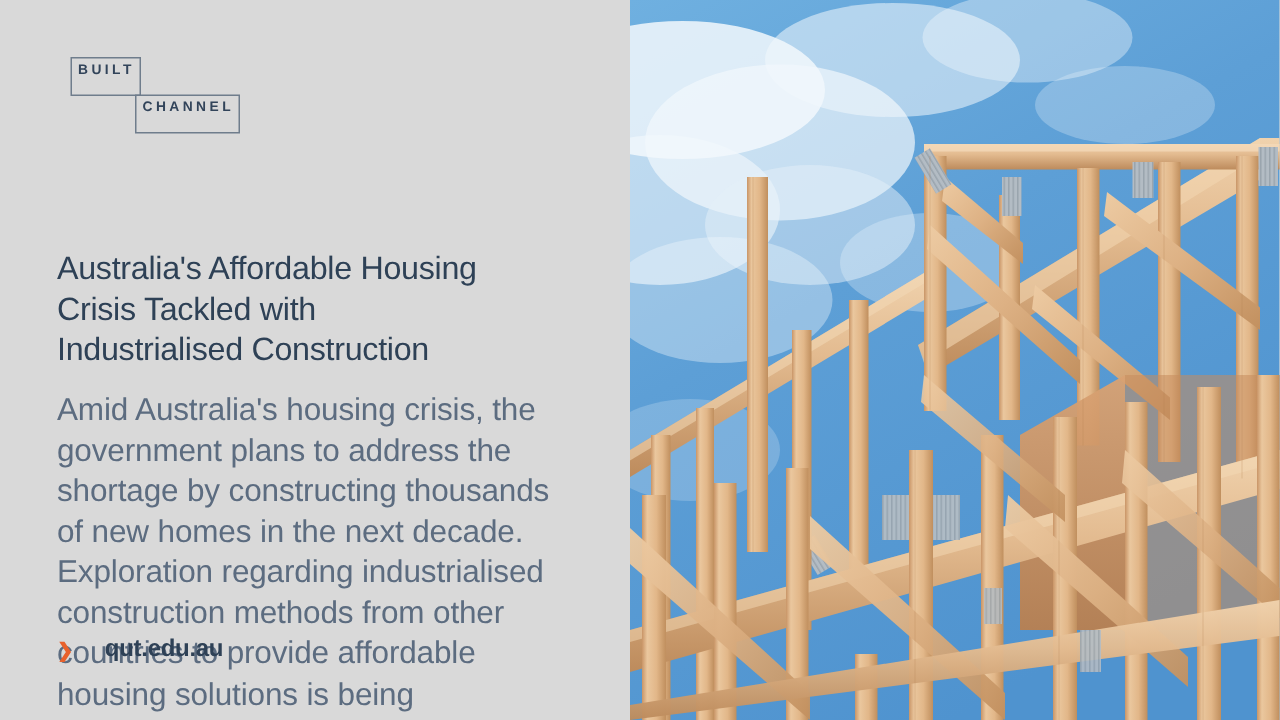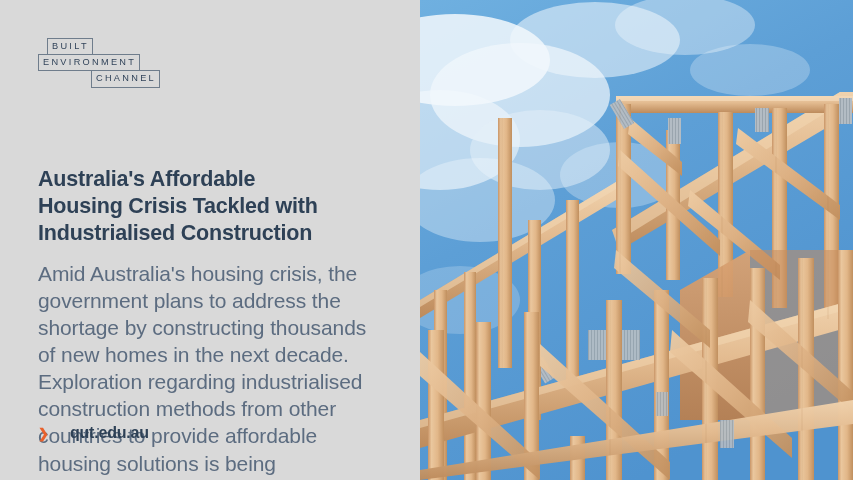--- a/index.html
+++ b/index.html
@@ -30,24 +30,24 @@
     left:38px; top:38px;
     width:122px;
     display:flex;
     flex-direction:column;
     align-items:flex-end;
   }
   .logo-line {
     border:1px solid #6f7d8c;
     color:#32445a;
     font-size:9.2px;
-    font-weight:400;
+    font-weight:700;
     letter-spacing:2.3px;
     line-height:1;
-    padding:3px 3px 3px 4px;
+    padding:3px 3px 12px 4px;
     white-space:nowrap;
     background:transparent;
     margin-top:-1px;
   }
   .logo-line.l1 { align-self:flex-start; margin-left:9px; margin-top:0; }
   .logo-line.l2 { align-self:flex-start; }
   .logo-line.l3 { align-self:flex-end; }
 
   
   #badge {
@@ -62,21 +62,21 @@
     line-height:1;
   }
 
   
   #headline {
     position:absolute;
     left:38px; top:166px;
     width:300px;
     color:#2e4156;
     font-size:21.5px;
-    font-weight:700;
+    font-weight:400;
     line-height:1.26;
     letter-spacing:-0.2px;
   }
 
   
   #body-copy {
     position:absolute;
     left:38px; top:260px;
     width:345px;
     color:#5c6c80;
@@ -122,21 +122,20 @@
 </style>
 </head>
 <body>
 
 <div id="card">
 
   <div id="left-panel">
 
     <div id="logo">
       <div class="logo-line l1">BUILT</div>
-      <div class="logo-line l2">ENVIRONMENT</div>
       <div class="logo-line l3">CHANNEL</div>
     </div>
 
 
     <h1 id="headline">Australia's Affordable Housing Crisis Tackled with Industrialised Construction</h1>
 
     <p id="body-copy">Amid Australia's housing crisis, the government plans to address the shortage by constructing thousands of new homes in the next decade. Exploration regarding industrialised construction methods from other countries to provide affordable housing solutions is being researched. The study aims to identify strategies for enhancing efficiency and productivity in the construction industry.</p>
 
     <a id="footer-link" href="#">
       <span id="chevron">❯</span>

